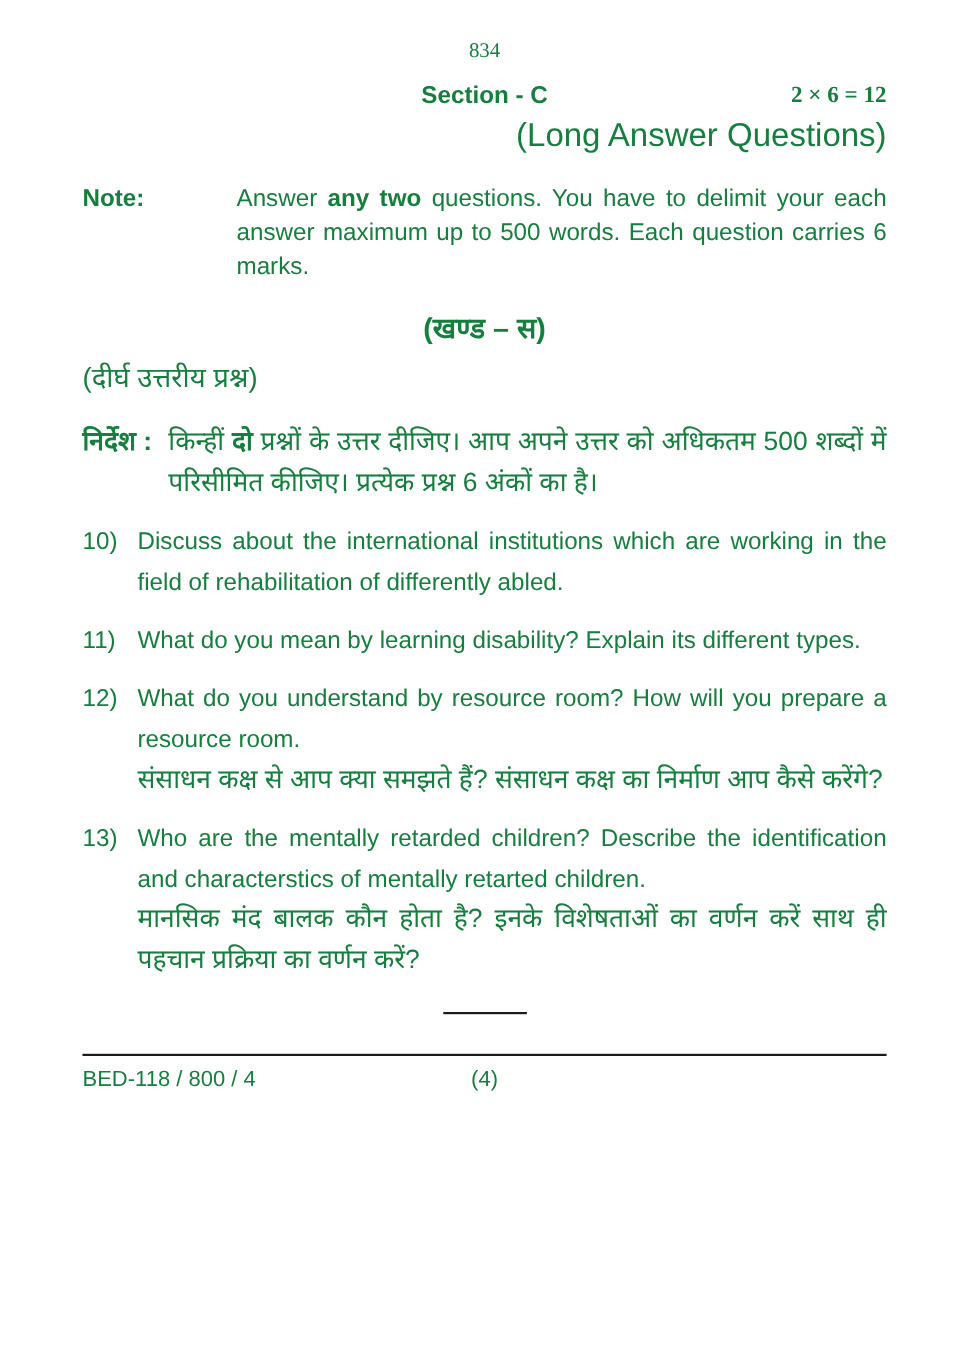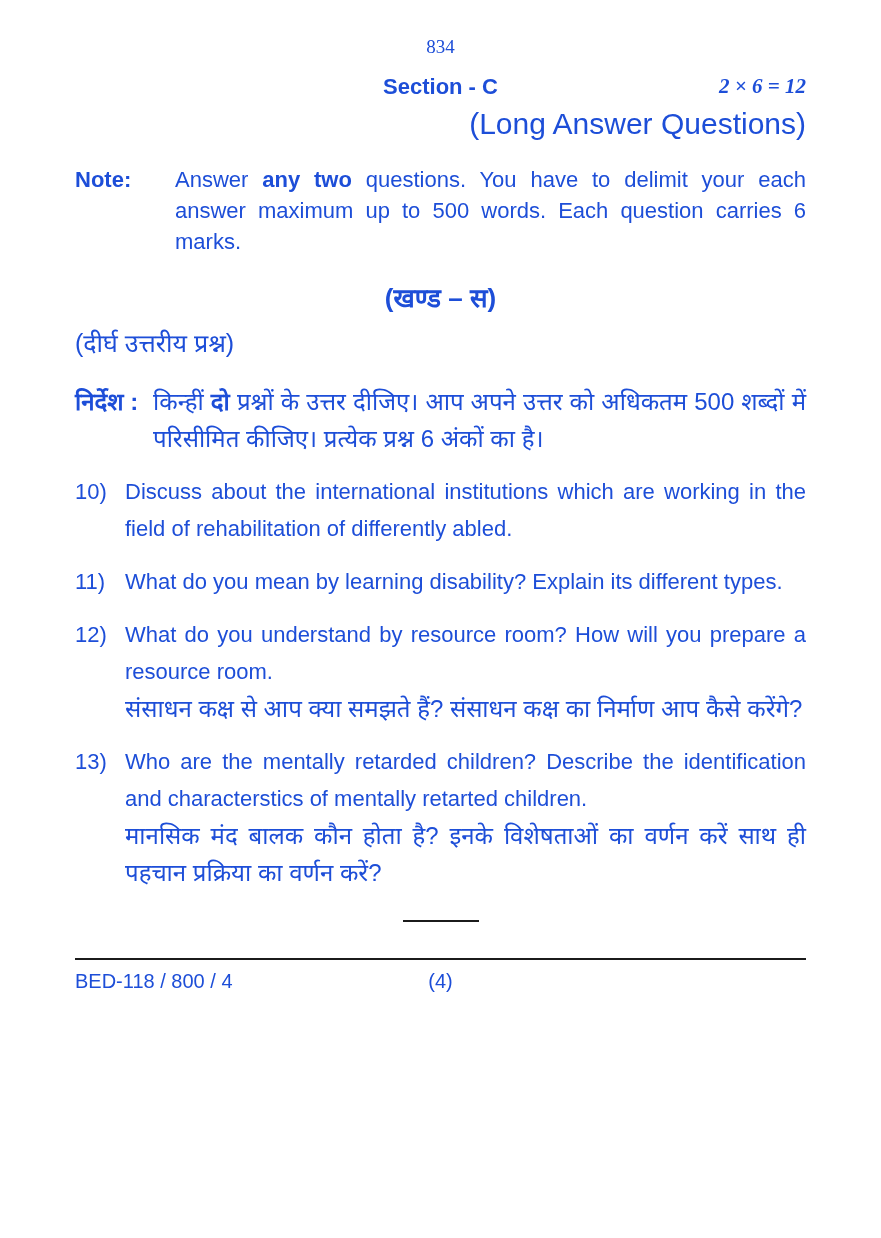--- a/index.html
+++ b/index.html
@@ -1,40 +1,40 @@
 <!DOCTYPE html>
 <html><head>
 <meta charset="utf-8">
 <style>
   html, body { margin: 0; padding: 0; background: #ffffff; }
   .page {
     width: 881px; height: 1238px;
     box-sizing: border-box;
     background: #ffffff;
-    color: #1d4ed8;
+    color: #15803d;
     font-family: "Liberation Sans", sans-serif;
     padding: 36px 75px 0 75px;
     position: relative;
     overflow: hidden;
   }
   .page-number {
     text-align: center;
     font-family: "Liberation Serif", serif;
     font-size: 19px;
     margin-bottom: 16px;
   }
   .section-header { position: relative; text-align: center; }
   .section-title { font-size: 22px; font-weight: bold; display: inline-block; }
   .section-marks {
     position: absolute; right: 0; top: 0;
     font-family: "Liberation Serif", serif;
-    font-weight: bold; font-size: 21px; font-style: italic;
+    font-weight: bold; font-size: 21px;
   }
   .section-subtitle { text-align: right; font-size: 30px; margin-top: 7px; }
-  .note-row { display: flex; margin-top: 23px; }
+  .note-row { display: flex; margin-top: 23px; gap: 40px; }
   .note-label { font-weight: bold; font-size: 22px; width: 100px; flex: 0 0 100px; line-height: 31px; }
   .note-text { font-size: 22px; line-height: 31px; text-align: justify; flex: 1; }
   .hindi { font-size: 24px; }
   .hindi-section-title { text-align: center; font-weight: bold; font-size: 26px; margin-top: 22px; }
   .hindi-section-subtitle { text-align: left; font-size: 25px; margin-top: 10px; }
   .directions-row { display: flex; margin-top: 24px; }
   .directions-label { font-weight: bold; font-size: 24px; flex: 0 0 66px; line-height: 37px; white-space: nowrap; padding-right: 8px; }
   .directions-text { font-size: 24px; line-height: 37px; text-align: justify; flex: 1; padding-left: 4px; }
   .question-row { display: flex; margin-top: 16px; }
   .question-number { flex: 0 0 50px; font-size: 22px; line-height: 37px; }

